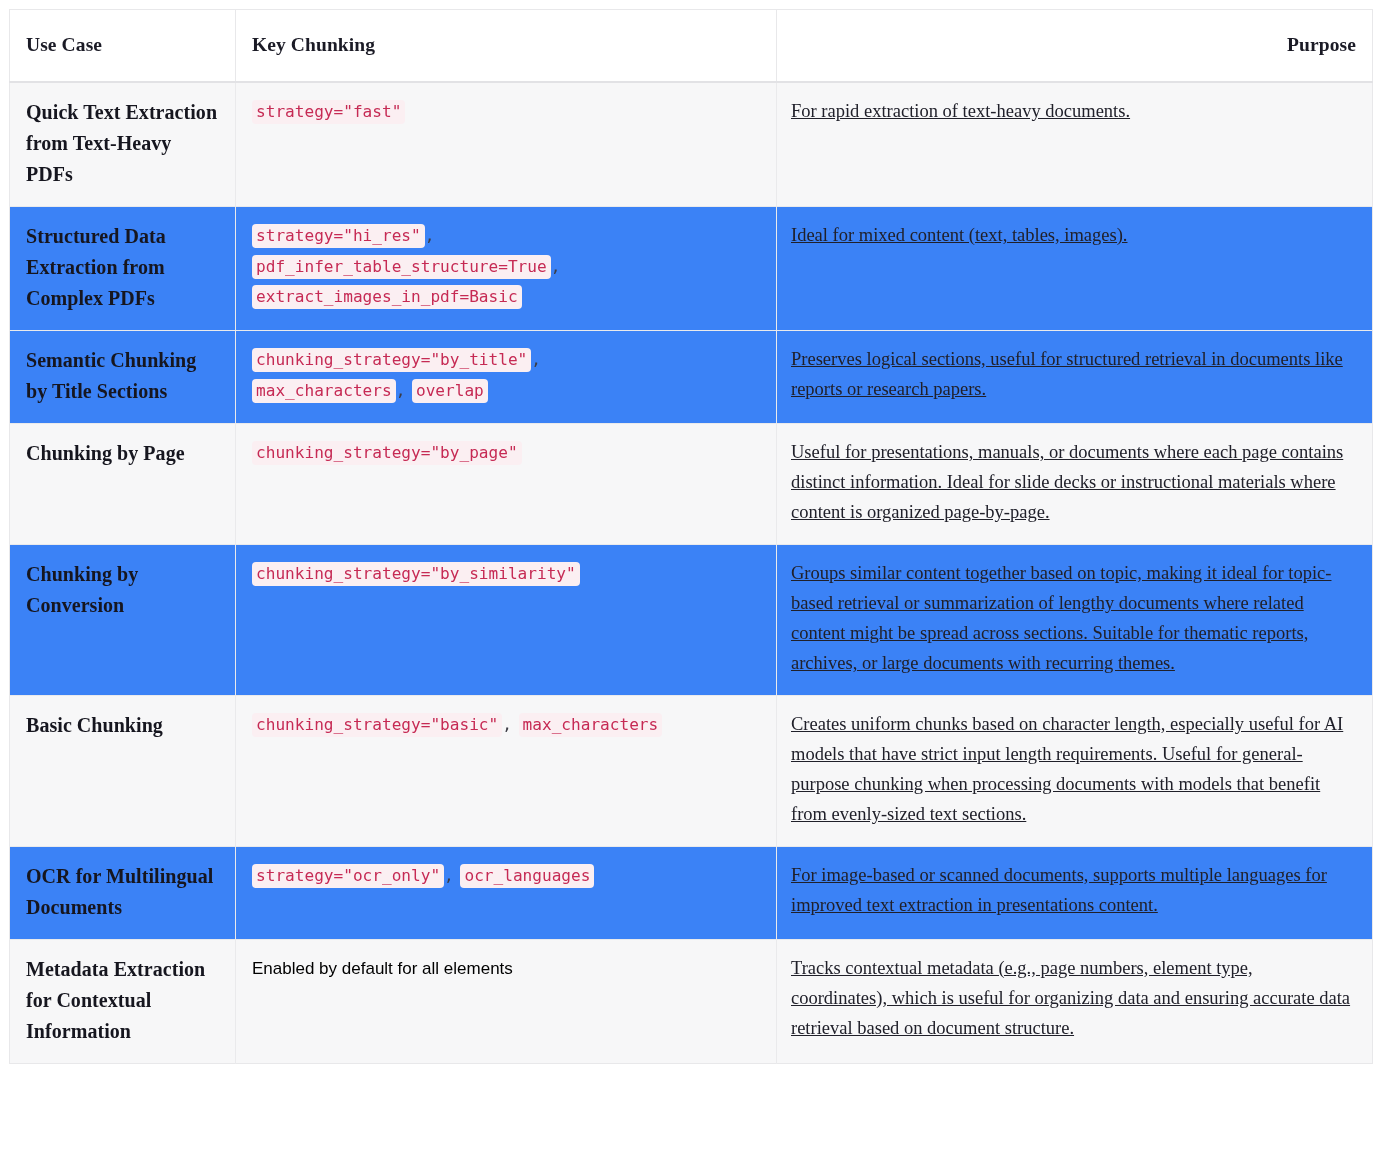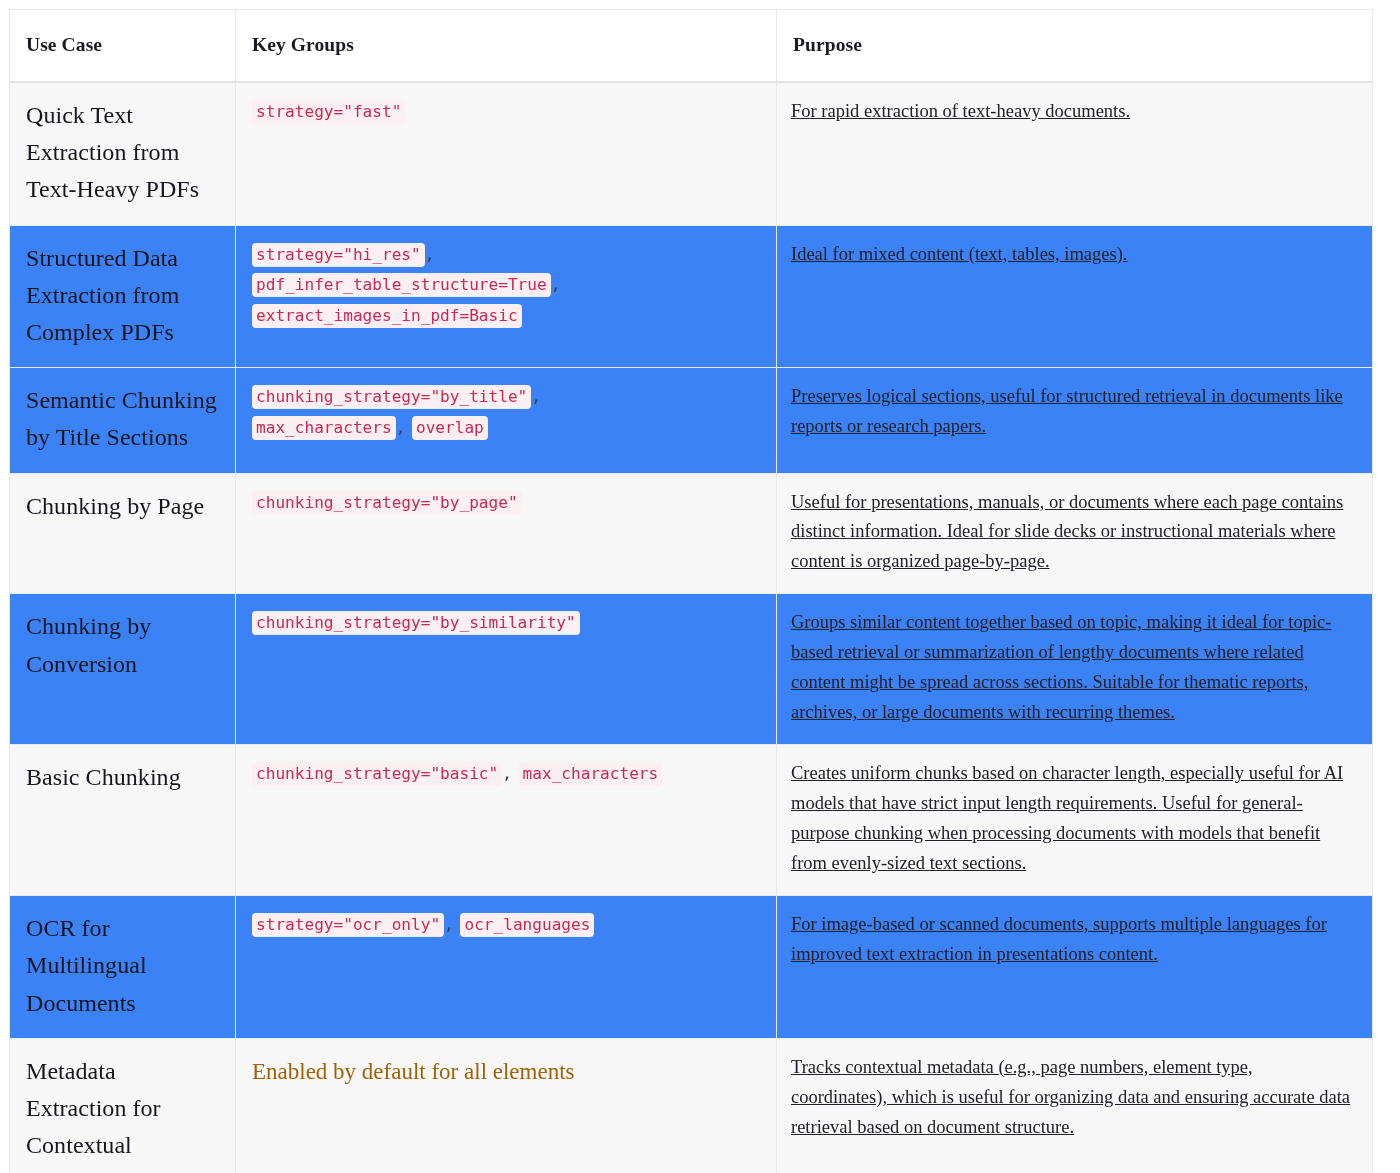--- a/index.html
+++ b/index.html
@@ -38,58 +38,58 @@
     text-align: left;
     vertical-align: middle;
     padding: 14px 16px 15px 16px;
     font-family: "Liberation Serif", "DejaVu Serif", serif;
     font-weight: bold;
     font-size: 19.5px;
     color: #1b1b26;
     letter-spacing: 0.1px;
     height: 42px;
   }
-  thead th:last-child { border-right: none; }
+  thead th:last-child { border-right: none; text-align: right; }
 
   tbody td {
     border-right: 1px solid #eaeaec;
     border-bottom: 1px solid #eaeaec;
     vertical-align: top;
     padding: 14px 16px 16px 16px;
     font-size: 18.5px;
     color: #1b1b26;
     line-height: 1.58;
   }
   tbody td:last-child { border-right: none; text-decoration: underline; }
   tbody tr:last-child td { border-bottom: none; }
 
   tbody tr.shade td { background: #f7f7f8; }
   tbody tr.plain td { background: #3b82f6; }
 
   td.usecase {
-    font-weight: normal;
-    font-size: 24px;
+    font-weight: bold;
+    font-size: 20px;
     line-height: 1.55;
     color: #16161f;
     letter-spacing: 0.05px;
   }
   td.options {
     padding-left: 16px;
     line-height: 1.62;
   }
   td.purpose {
     padding-left: 14px;
     padding-right: 20px;
     line-height: 1.62;
     color: #20202a;
   }
   td.options .plaintext {
-    font-family: Liberation Serif, serif;
-    font-size: 23px;
-    color: #a16207;
+    font-family: Liberation Sans, sans-serif;
+    font-size: 17px;
+    color: #000000;
   }
   code.opt {
     font-family: "DejaVu Sans Mono", "Liberation Mono", monospace;
     font-size: 16.1px;
     color: #c62a54;
     background: #fbeff2;
     border-radius: 4px;
     padding: 2px 4px 3px 4px;
     white-space: pre;
     line-height: 1.9;
@@ -108,21 +108,21 @@
 <div class="page">
   <table class="spec-table">
     <colgroup>
       <col class="c-usecase">
       <col class="c-options">
       <col class="c-purpose">
     </colgroup>
     <thead>
       <tr>
         <th>Use Case</th>
-        <th>Key Groups</th>
+        <th>Key Chunking</th>
         <th>Purpose</th>
       </tr>
     </thead>
     <tbody id="table-body">
         <tr class="shade">
           <td class="usecase">Quick Text Extraction from Text-Heavy PDFs</td>
           <td class="options">
             <span class="optline"><code class="opt">strategy="fast"</code></span>
           </td>
           <td class="purpose">For rapid extraction of text-heavy documents.</td>

